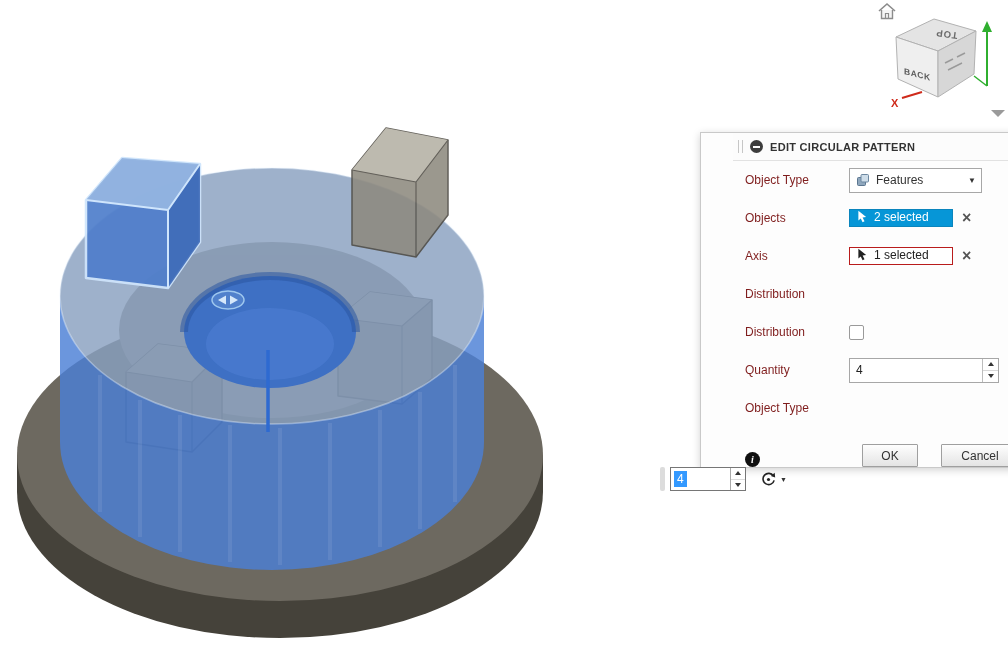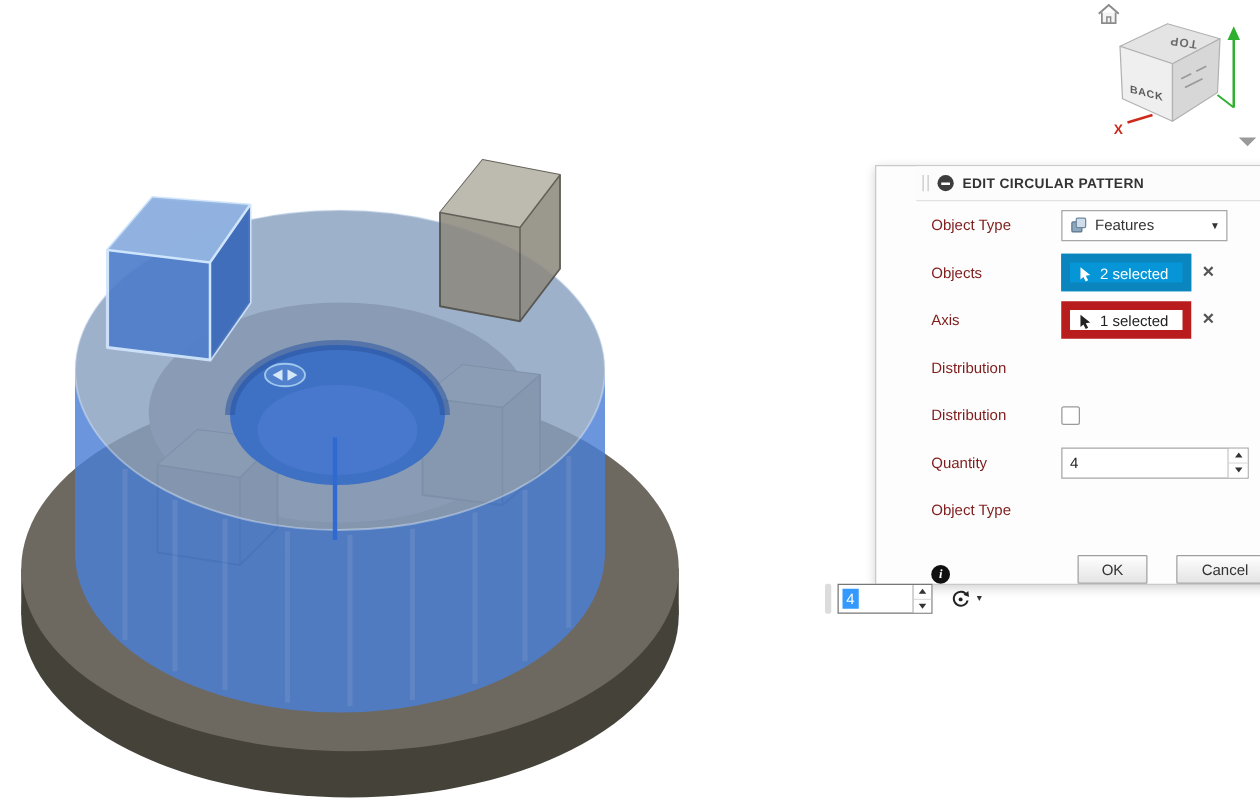--- a/index.html
+++ b/index.html
@@ -27,22 +27,22 @@
   .row{display:flex;align-items:center;height:38px;padding:0 12px;}
   .row > label{width:104px;flex:none;color:#7f1d1d;}
   .ctrl{display:flex;align-items:center;flex:1;}
 
   .select{width:133px;height:25px;box-sizing:border-box;border:1px solid #a7a7a7;background:#fff;
           display:flex;align-items:center;gap:6px;padding:0 5px 0 6px;cursor:pointer;}
   .select .val{flex:1;white-space:nowrap;overflow:hidden;}
   .caret{flex:none;font-size:8px;color:#333;}
   .caret::after{content:"\25BC";}
 
-  .sel-btn{height:30px;box-sizing:border-box;min-width:104px;padding:0 8px 0 7px;border:7px solid #b91c1c;
-           background:#fff;color:#222;display:flex;align-items:flex-end;gap:6px;cursor:pointer;}
+  .sel-btn{height:18px;box-sizing:border-box;min-width:104px;padding:0 8px 0 7px;border:1px solid #b91c1c;
+           background:#fff;color:#222;display:flex;align-items:flex-start;gap:6px;cursor:pointer;}
   .sel-btn.selected{background:#0696d7;border-color:#0a85bd;color:#fff;}
   .clear-x{margin-left:9px;color:#555;font-size:16px;font-weight:bold;line-height:1;cursor:pointer;}
   .clear-x::after{content:"\00D7";}
 
   .checkbox{appearance:none;-webkit-appearance:none;width:15px;height:15px;margin:0;border:1px solid #9a9a9a;
             border-radius:2px;background:#fff;cursor:pointer;}
 
   .spinbox{width:150px;height:25px;box-sizing:border-box;border:1px solid #a7a7a7;background:#fff;display:flex;}
   .spinbox input{flex:1;min-width:0;border:0;outline:none;padding:0 6px;font-size:12px;color:#222;
                  font-family:"Liberation Sans",sans-serif;background:transparent;}

